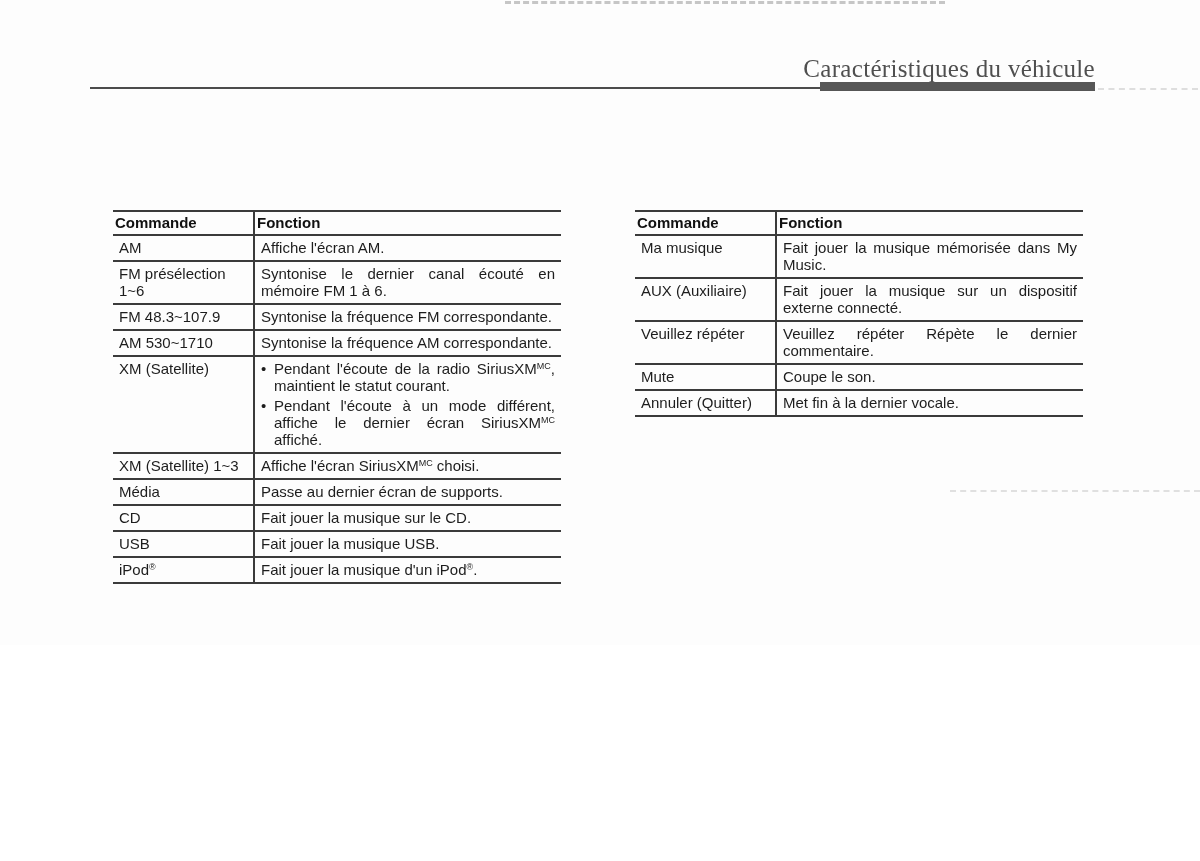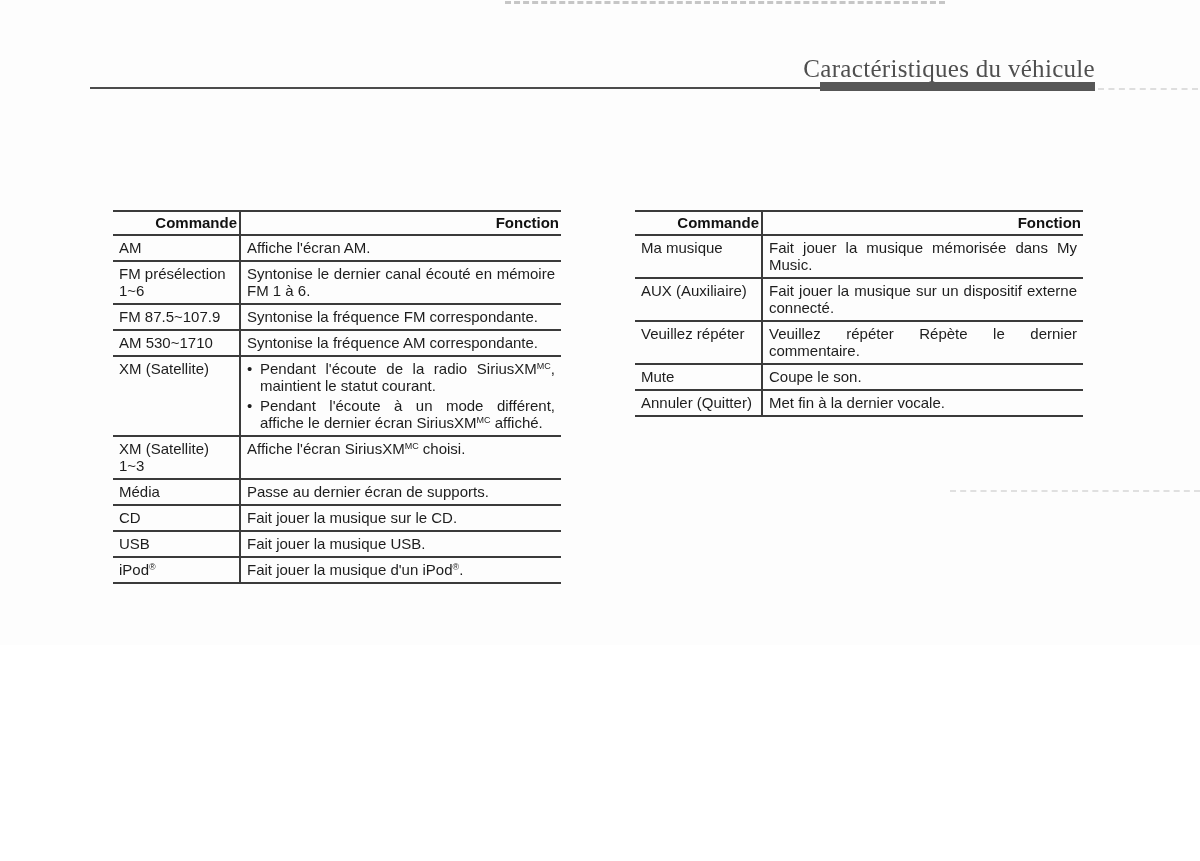--- a/index.html
+++ b/index.html
@@ -48,21 +48,21 @@
   .cmd-table table{
     border-collapse:collapse;table-layout:fixed;width:100%;
     border-bottom:2px solid #3b3b3b;
   }
   .cmd-table th,.cmd-table td{
     border-top:2px solid #3b3b3b;
     font-size:15px;line-height:17px;
     vertical-align:top;
   }
   .cmd-table th{
-    font-weight:bold;text-align:right;padding:2px 2px 3px 2px;
+    font-weight:bold;text-align:left;padding:2px 16px 3px 2px;
     color:#111;
   }
   .cmd-table th.col-cmd, .cmd-table td.cmd{width:122px;}
   .cmd-table th.col-cmd, .cmd-table td.cmd{border-right:2px solid #3b3b3b;}
   .cmd-table td{padding:3px 6px 4px 6px;}
   .cmd-table td.fn{text-align:justify;}
   .bullet{display:flex;}
   .bullet + .bullet{margin-top:3px;}
   .bullet .dot{width:13px;flex:0 0 13px;}
   .bullet .btxt{flex:1;text-align:justify;}
@@ -107,21 +107,21 @@
       <tbody>
           <tr>
             <td class="cmd">AM</td>
             <td class="fn">Affiche l'écran AM.</td>
           </tr>
           <tr>
             <td class="cmd">FM présélection 1~6</td>
             <td class="fn">Syntonise le dernier canal écouté en mémoire FM 1 à 6.</td>
           </tr>
           <tr>
-            <td class="cmd">FM 87.5~107.9</td>
+            <td class="cmd">FM 48.3~107.9</td>
             <td class="fn">Syntonise la fréquence FM correspondante.</td>
           </tr>
           <tr>
             <td class="cmd">AM 530~1710</td>
             <td class="fn">Syntonise la fréquence AM correspondante.</td>
           </tr>
           <tr>
             <td class="cmd">XM (Satellite)</td>
             <td class="fn">
               <div class="bullet">

